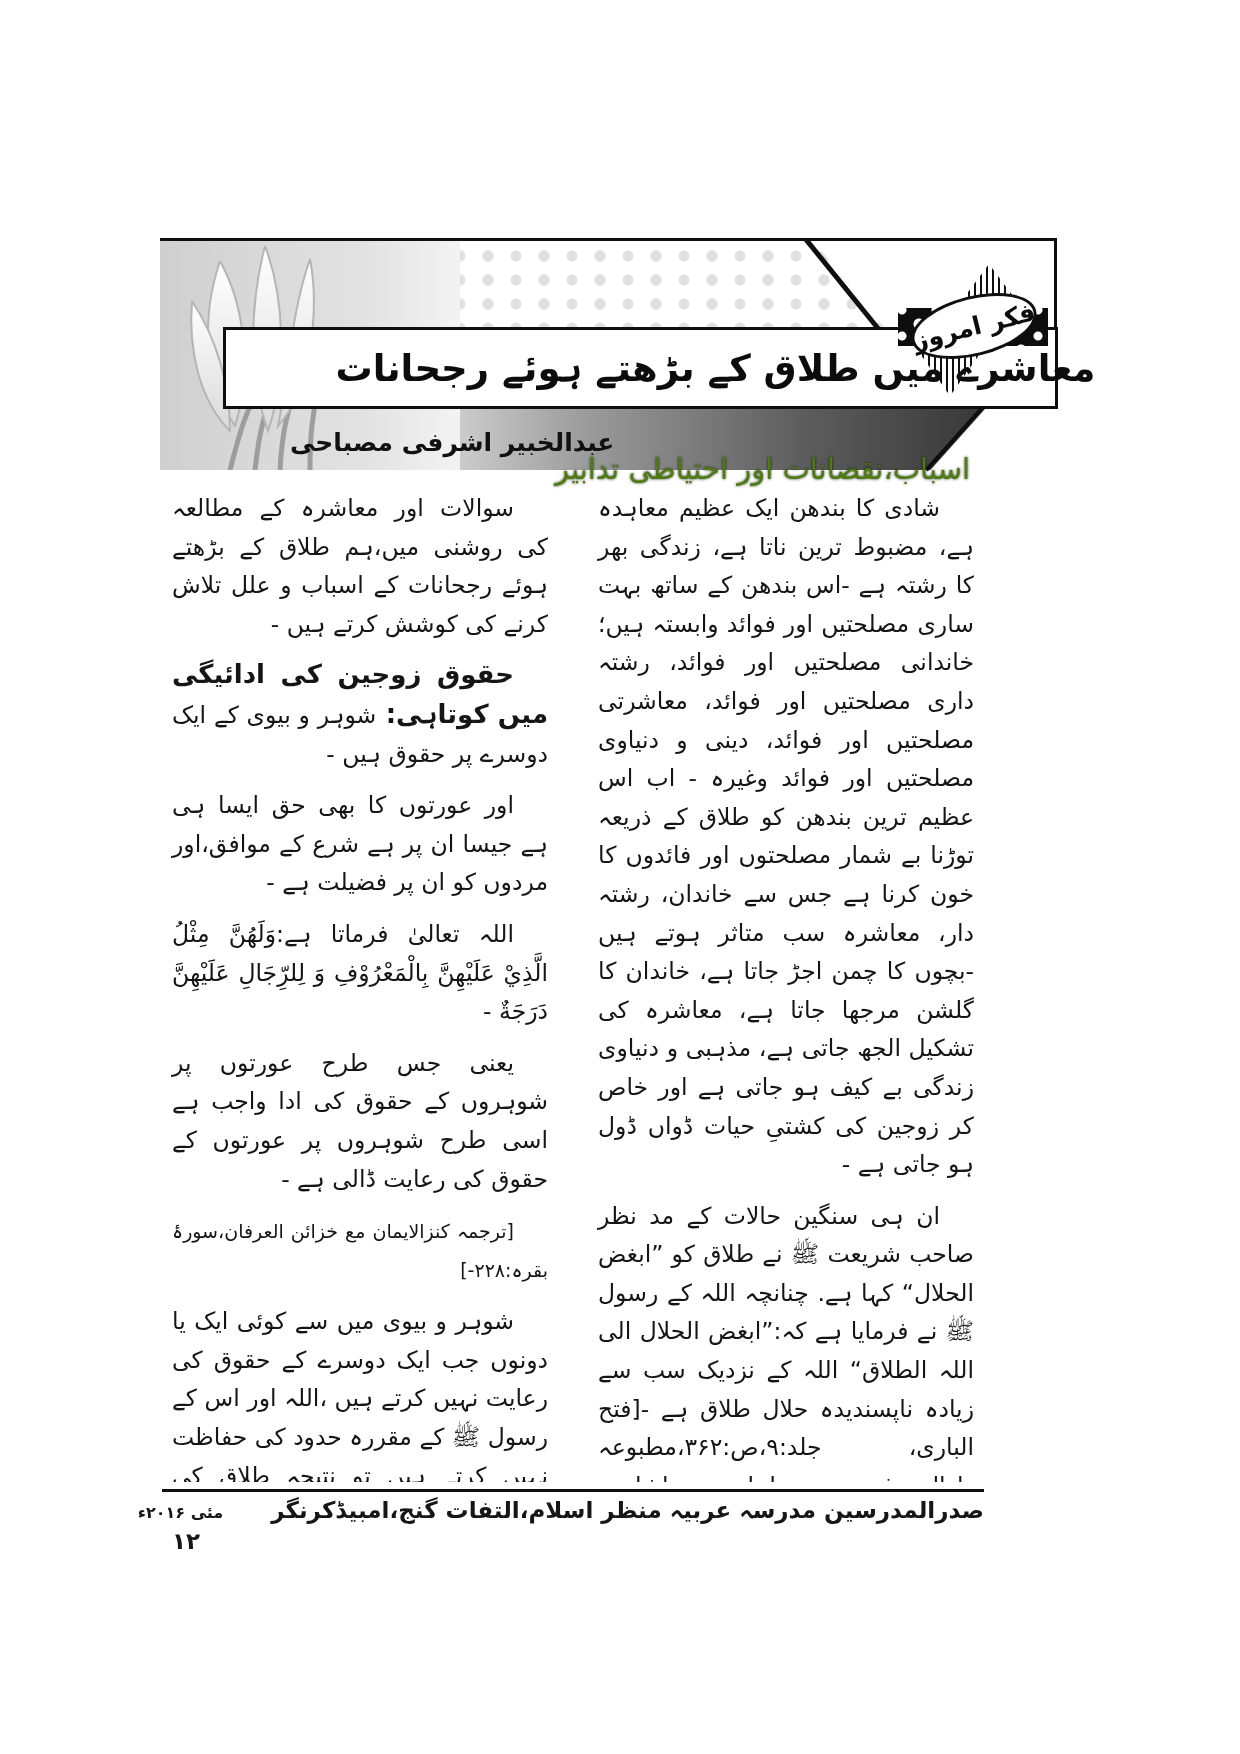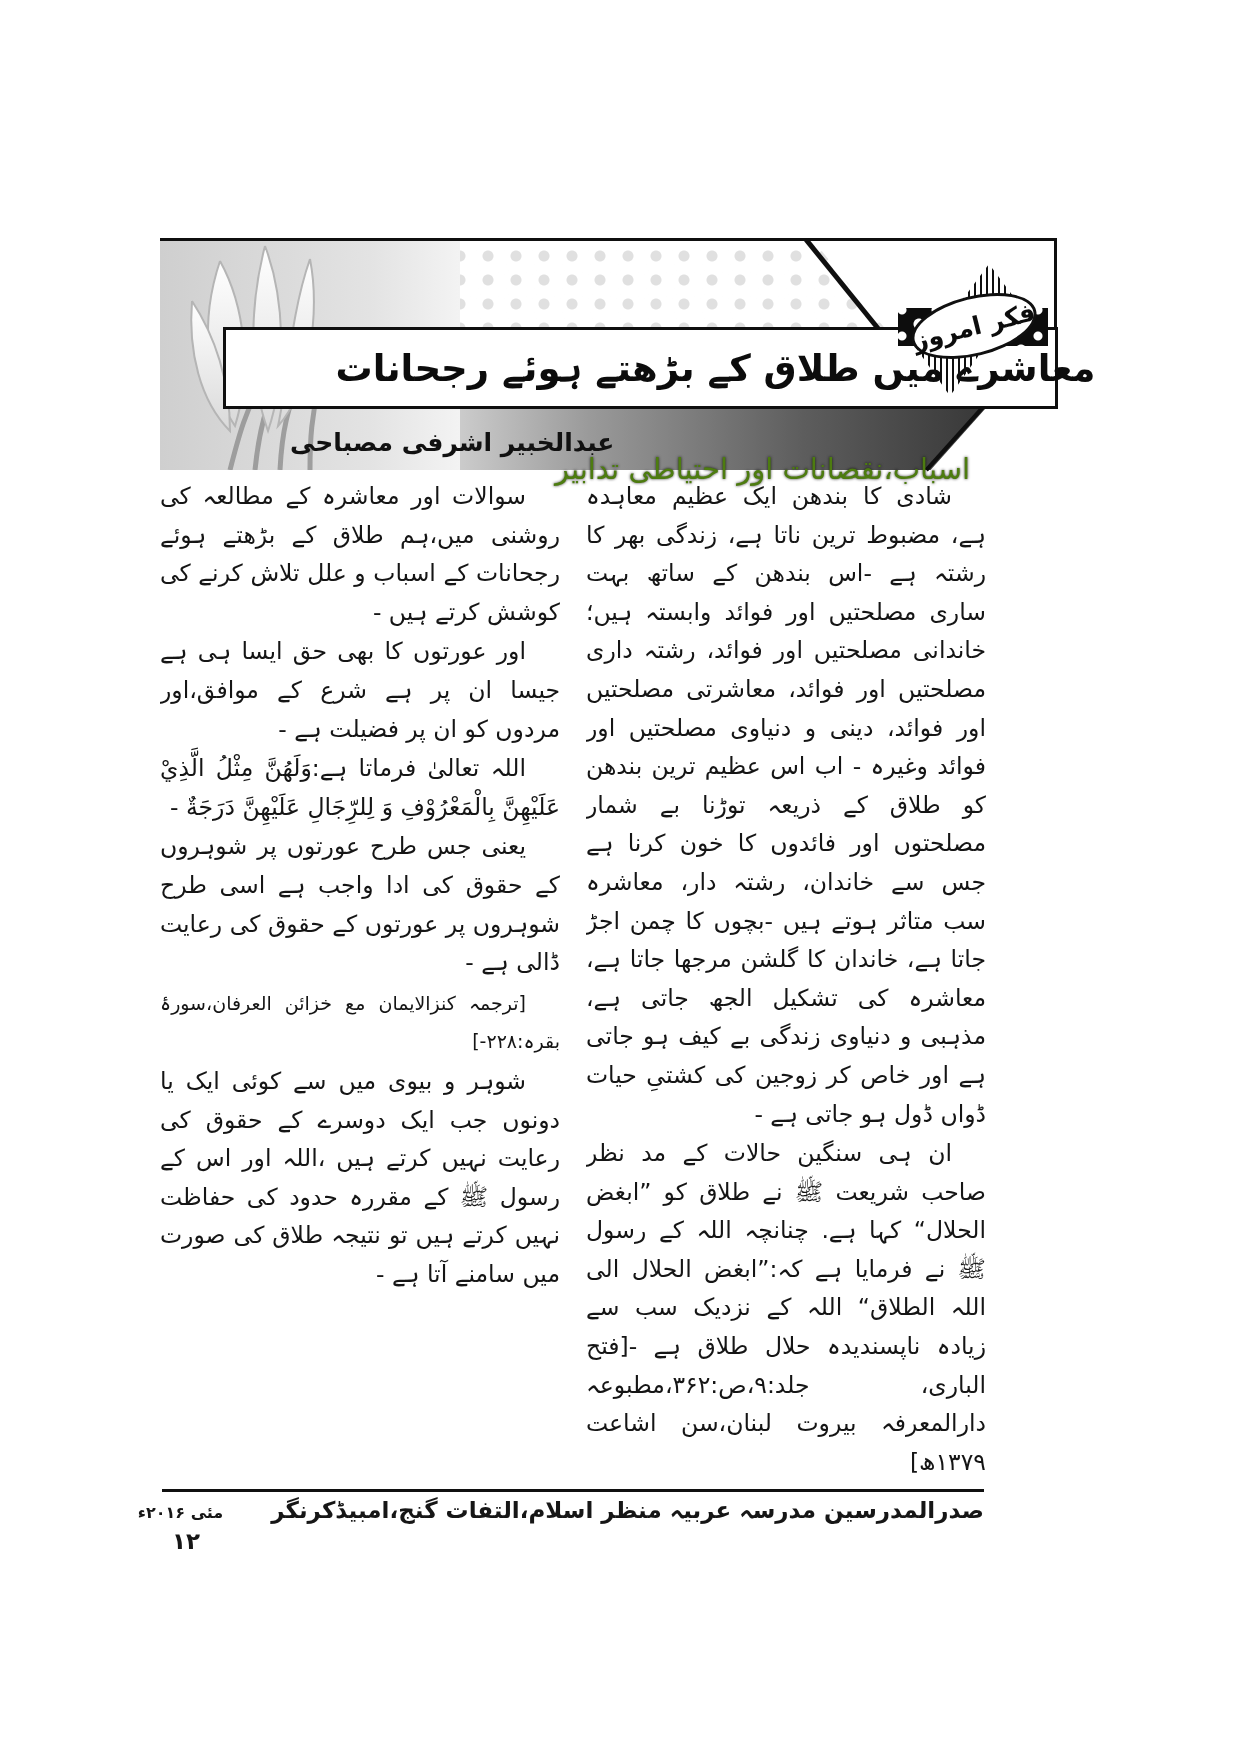--- a/index.html
+++ b/index.html
@@ -64,21 +64,21 @@
     border:3px solid #101010;border-radius:50%;transform:rotate(-14deg);
     display:flex;align-items:center;justify-content:center;box-sizing:border-box;
   }
   .logo-oval .t{font-size:25px;font-weight:bold;color:#0c0c0c;white-space:nowrap;}
   
   .body-cols{
     position:absolute;left:160px;top:476px;width:826px;height:1006px;
     display:flex;gap:26px;direction:rtl;
   }
   .col{width:400px;height:100%;overflow:hidden;text-align:justify;}
-  .col p{margin:0;text-indent:34px;font-size:23.5px;line-height:38.6px;color:#151515;}
+  .col p{margin:12px;text-indent:34px;font-size:23.5px;line-height:38.6px;color:#151515;}
   .col p.small{font-size:19px;}
   .col .ihead{font-size:26px;font-weight:bold;}
   
   .footer-rule{position:absolute;left:162px;top:1489px;width:822px;height:3px;background:#101010;}
   .footer-row{
     position:absolute;left:162px;top:1497px;width:822px;direction:rtl;
     display:flex;align-items:baseline;gap:48px;
   }
   .footer-row .pub{font-size:23px;font-weight:bold;white-space:nowrap;}
   .footer-row .date{font-size:16px;font-weight:bold;white-space:nowrap;}
@@ -145,20 +145,21 @@
   </div>
 
   <div class="body-cols">
     <div class="col">
         <p><b class="ihead"></b><span>شادی کا بندھن ایک عظیم معاہدہ ہے، مضبوط ترین ناتا ہے، زندگی بھر کا رشتہ ہے -اس بندھن کے ساتھ بہت ساری مصلحتیں اور فوائد وابستہ ہیں؛خاندانی مصلحتیں اور فوائد، رشتہ داری مصلحتیں اور فوائد، معاشرتی مصلحتیں اور فوائد، دینی و دنیاوی مصلحتیں اور فوائد وغیرہ - اب اس عظیم ترین بندھن کو طلاق کے ذریعہ توڑنا بے شمار مصلحتوں اور فائدوں کا خون کرنا ہے جس سے خاندان، رشتہ دار، معاشرہ سب متاثر ہوتے ہیں -بچوں کا چمن اجڑ جاتا ہے، خاندان کا گلشن مرجھا جاتا ہے، معاشرہ کی تشکیل الجھ جاتی ہے، مذہبی و دنیاوی زندگی بے کیف ہو جاتی ہے اور خاص کر زوجین کی کشتیِ حیات ڈواں ڈول ہو جاتی ہے -</span></p>
         <p><b class="ihead"></b><span>ان ہی سنگین حالات کے مد نظر صاحب شریعت ﷺ نے طلاق کو ”ابغض الحلال“ کہا ہے. چنانچہ اللہ کے رسول ﷺ نے فرمایا ہے کہ:”ابغض الحلال الی اللہ الطلاق“ اللہ کے نزدیک سب سے زیادہ ناپسندیدہ حلال طلاق ہے -[فتح الباری، جلد:۹،ص:۳۶۲،مطبوعہ دارالمعرفہ بیروت لبنان،سن اشاعت ۱۳۷۹ھ]</span></p>
         <p><b class="ihead"></b></p>
       </div>
     <div class="col">
         <p><b class="ihead"></b><span>سوالات اور معاشرہ کے مطالعہ کی روشنی میں،ہم طلاق کے بڑھتے ہوئے رجحانات کے اسباب و علل تلاش کرنے کی کوشش کرتے ہیں -</span></p>
+        <p><b class="ihead">حقوق زوجین کی ادائیگی میں کوتاہی: </b><span>شوہر و بیوی کے ایک دوسرے پر حقوق ہیں -</span></p>
         <p><b class="ihead"></b><span>اور عورتوں کا بھی حق ایسا ہی ہے جیسا ان پر ہے شرع کے موافق،اور مردوں کو ان پر فضیلت ہے -</span></p>
         <p><b class="ihead"></b><span>اللہ تعالیٰ فرماتا ہے:وَلَهُنَّ مِثْلُ الَّذِيْ عَلَيْهِنَّ بِالْمَعْرُوْفِ وَ لِلرِّجَالِ عَلَيْهِنَّ دَرَجَةٌ -</span></p>
         <p><b class="ihead"></b><span>یعنی جس طرح عورتوں پر شوہروں کے حقوق کی ادا واجب ہے اسی طرح شوہروں پر عورتوں کے حقوق کی رعایت ڈالی ہے -</span></p>
         <p class="small"><b class="ihead"></b><span>[ترجمہ کنزالایمان مع خزائن العرفان،سورۂ بقرہ:۲۲۸-]</span></p>
         <p><b class="ihead"></b><span>شوہر و بیوی میں سے کوئی ایک یا دونوں جب ایک دوسرے کے حقوق کی رعایت نہیں کرتے ہیں ،اللہ اور اس کے رسول ﷺ کے مقررہ حدود کی حفاظت نہیں کرتے ہیں تو نتیجہ طلاق کی صورت میں سامنے آتا ہے -</span></p>
       </div>
   </div>
 
   <div class="footer-rule"></div>
   <div class="footer-row">

